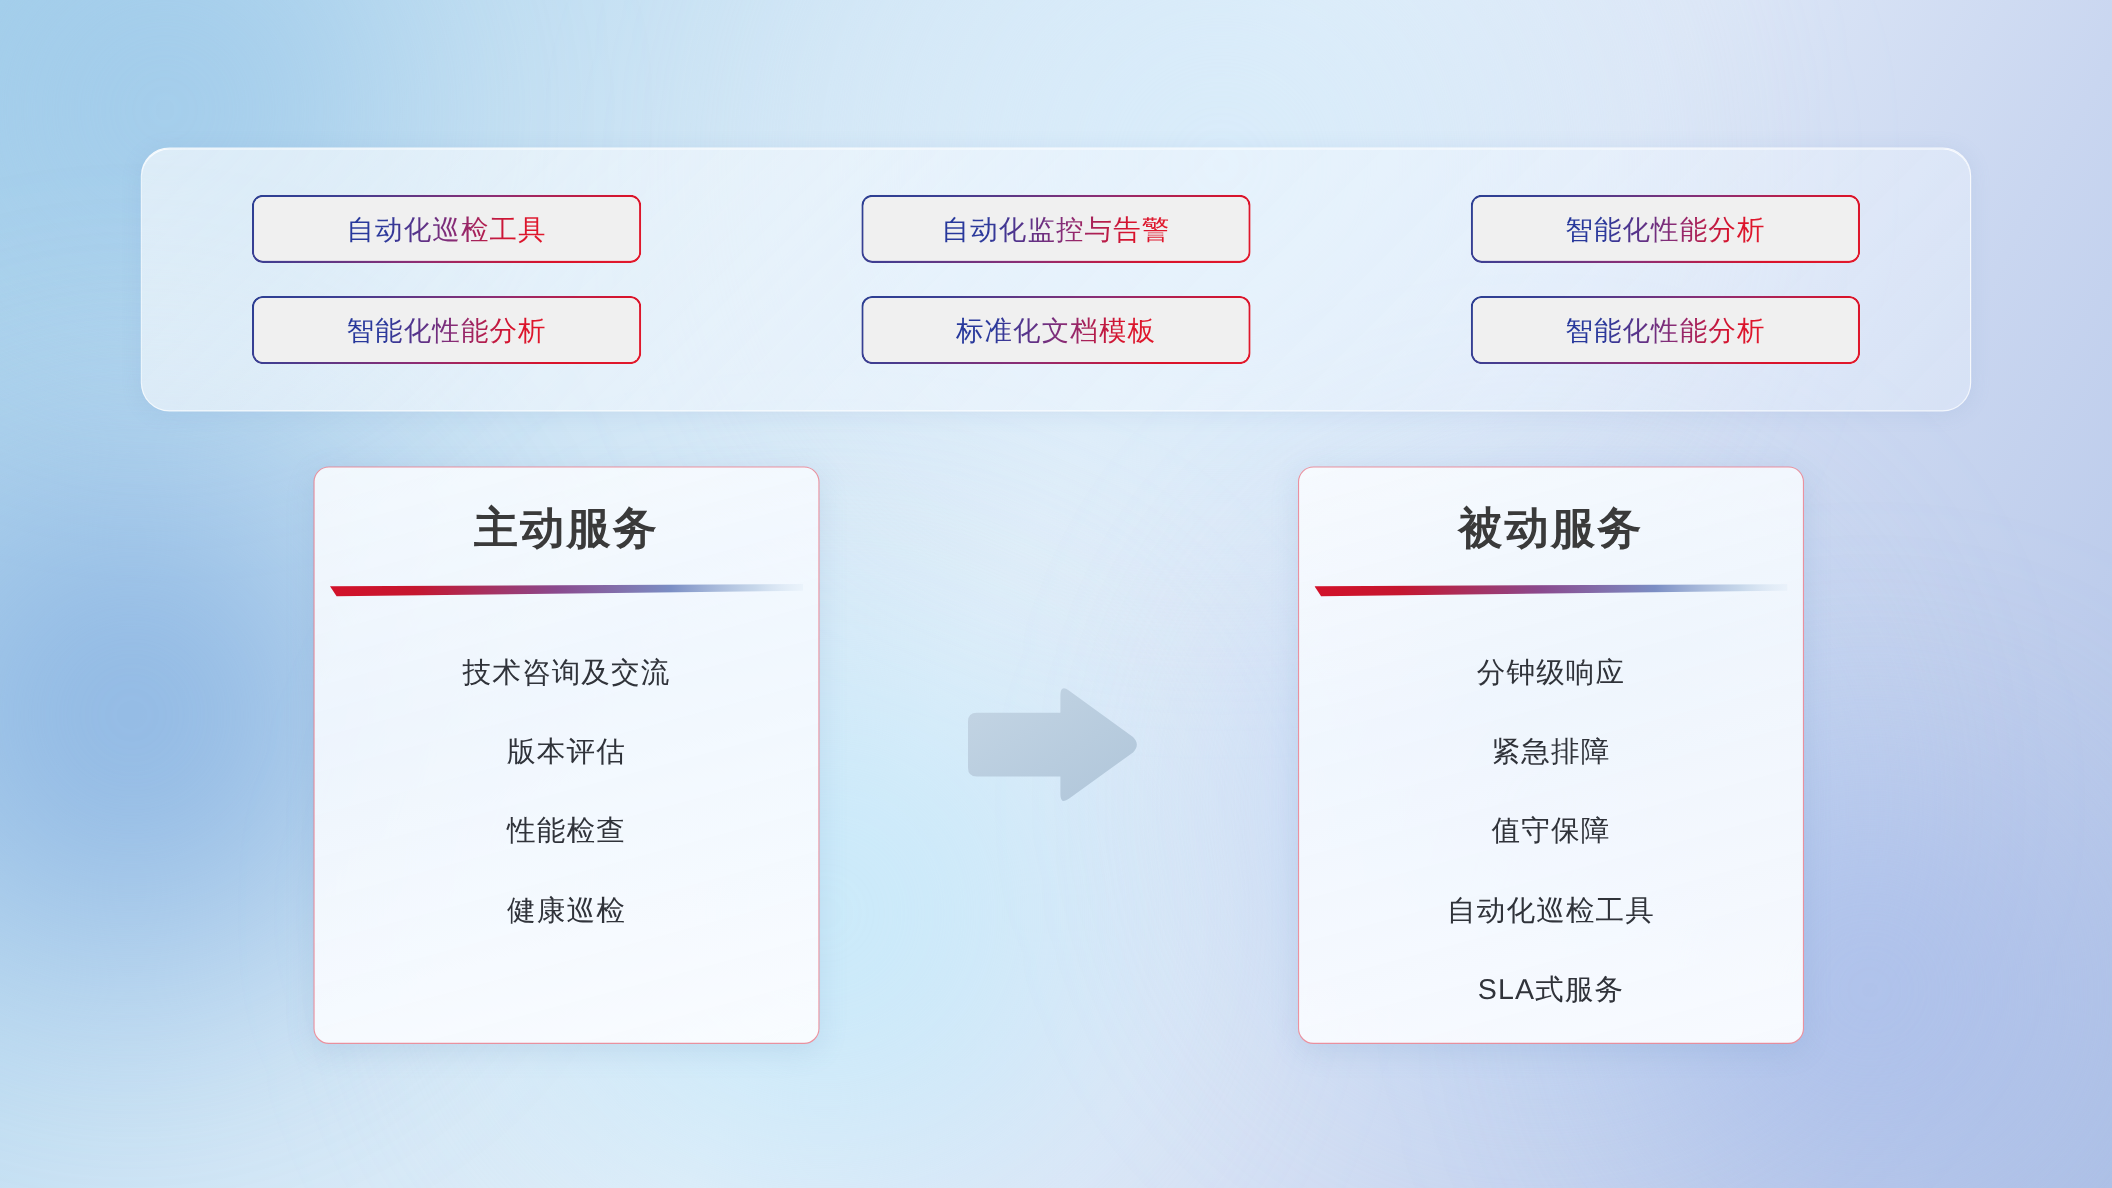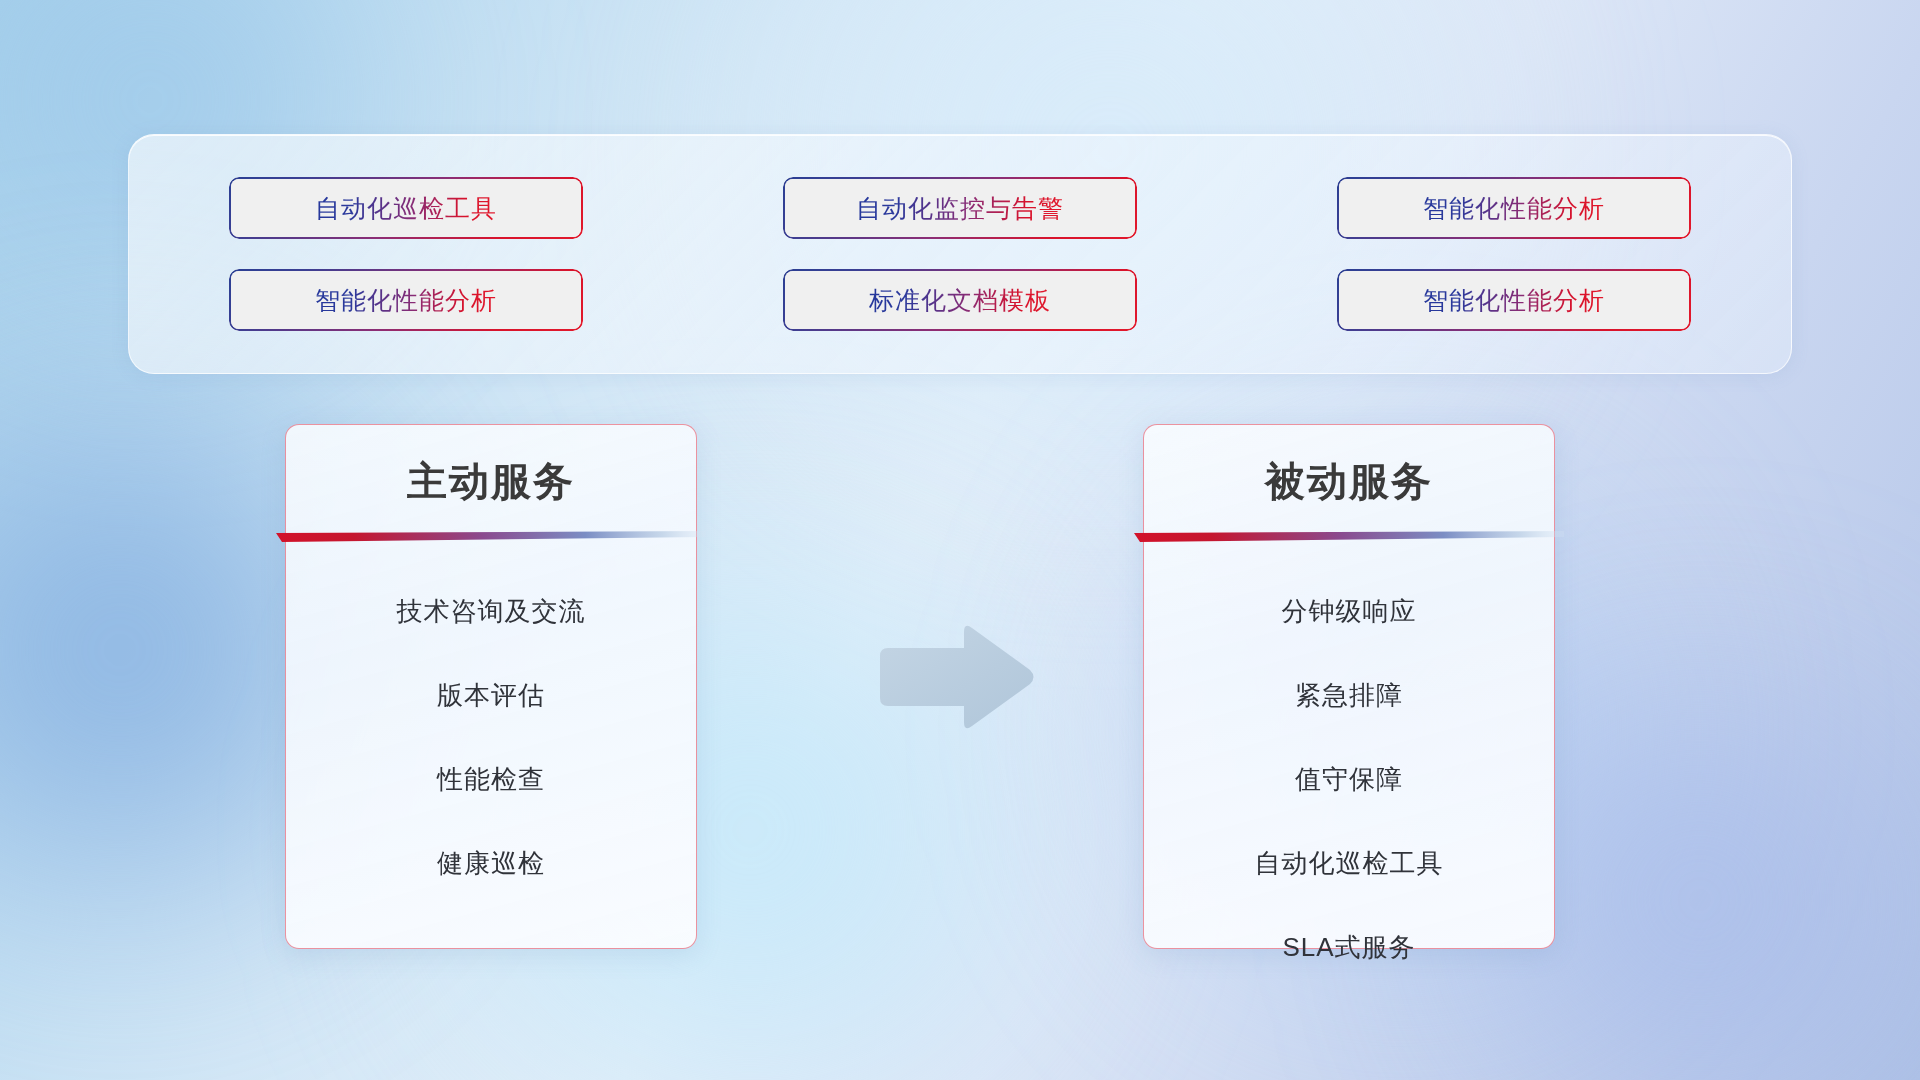--- a/index.html
+++ b/index.html
@@ -101,30 +101,30 @@
     -webkit-background-clip:text;
     background-clip:text;
     color:transparent;
     -webkit-text-fill-color:transparent;
     white-space:nowrap;
   }
 
   
   .card {
     position:absolute;
-    width:412px; height:525px;
+    width:460px; height:525px;
     border-radius:14px;
     background:linear-gradient(165deg, rgba(249,252,255,.88) 0%, rgba(243,248,254,.92) 40%, rgba(250,252,255,.96) 100%);
     border:1px solid rgba(226,60,80,.55);
     box-shadow:0 6px 26px rgba(96,135,185,.16);
     padding-top:32px;
     display:flex; flex-direction:column; align-items:center;
   }
   #card-active  { left:285px;  top:424px; }
-  #card-passive { left:1143px; top:424px; }
+  #card-passive { left:1180px; top:424px; }
 
   .card-title {
     font-size:40px;
     font-weight:700;
     color:#3a3a3a;
     letter-spacing:2px;
     line-height:1.2;
   }
   .divider-wrap {
     width:430px;
@@ -132,21 +132,21 @@
     margin-top:26px;
     position:relative;
   }
   .divider-wrap svg { display:block; width:100%; height:100%; }
 
   .card-list {
     margin-top:30px;
     width:100%;
     display:flex; flex-direction:column;
     align-items:center;
-    gap:12px;
+    gap:0;
     justify-content:flex-end;
   }
   .card-list-item {
     font-size:26px;
     color:#30333a;
     letter-spacing:1px;
     line-height:72px;
     white-space:nowrap;
   }
 

